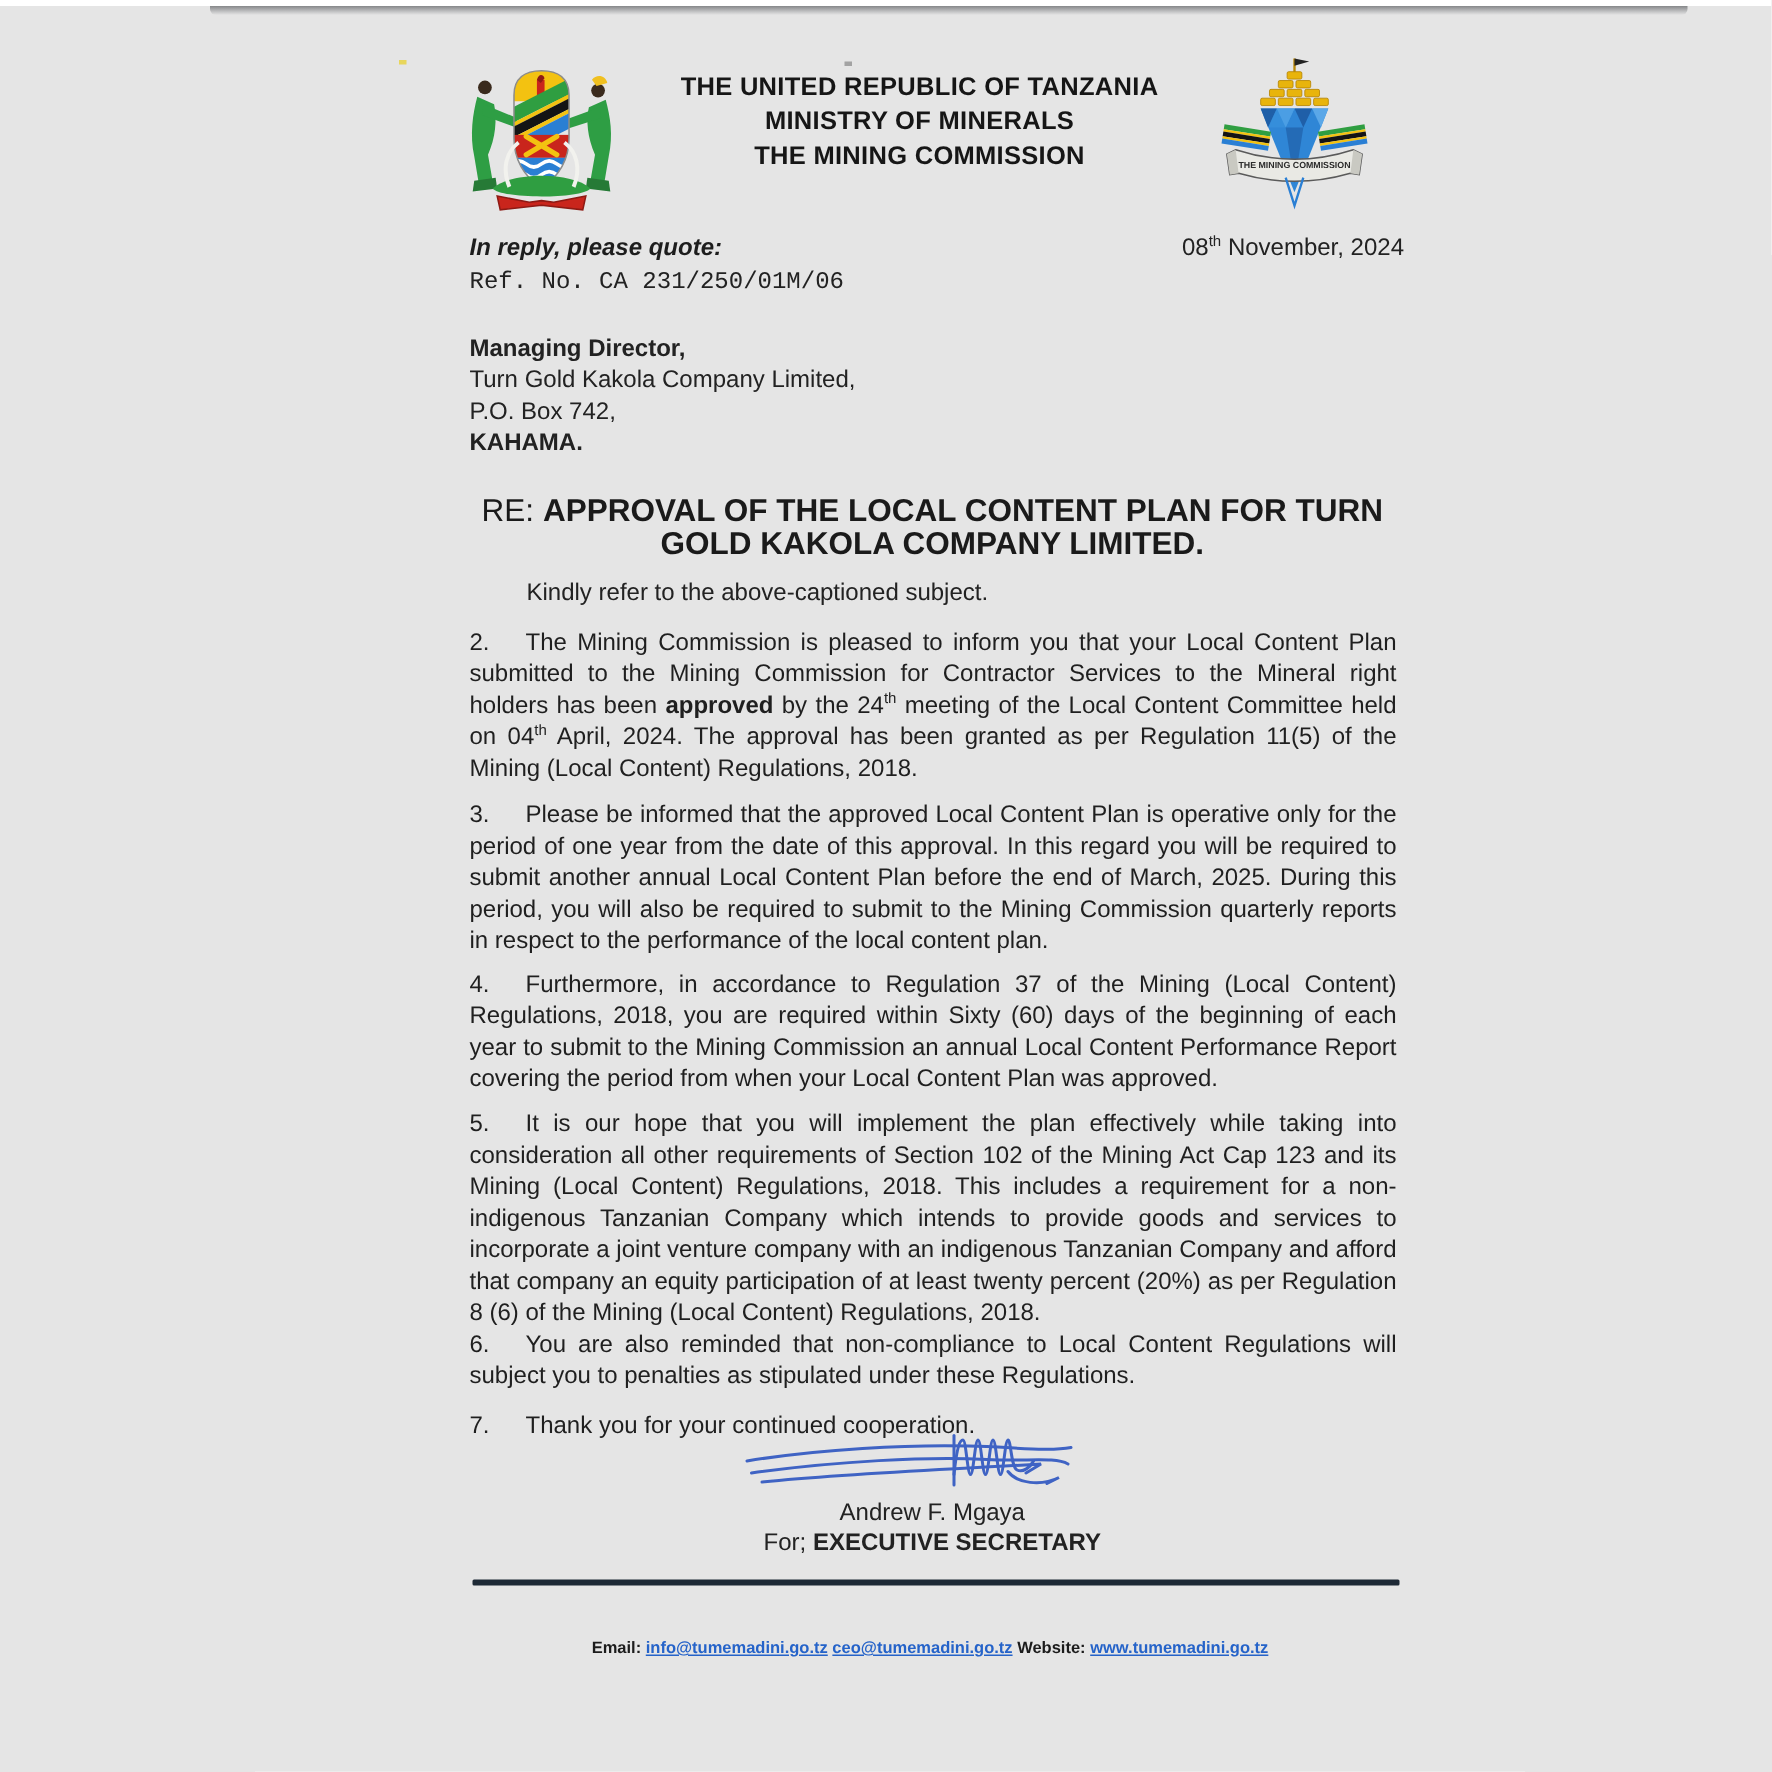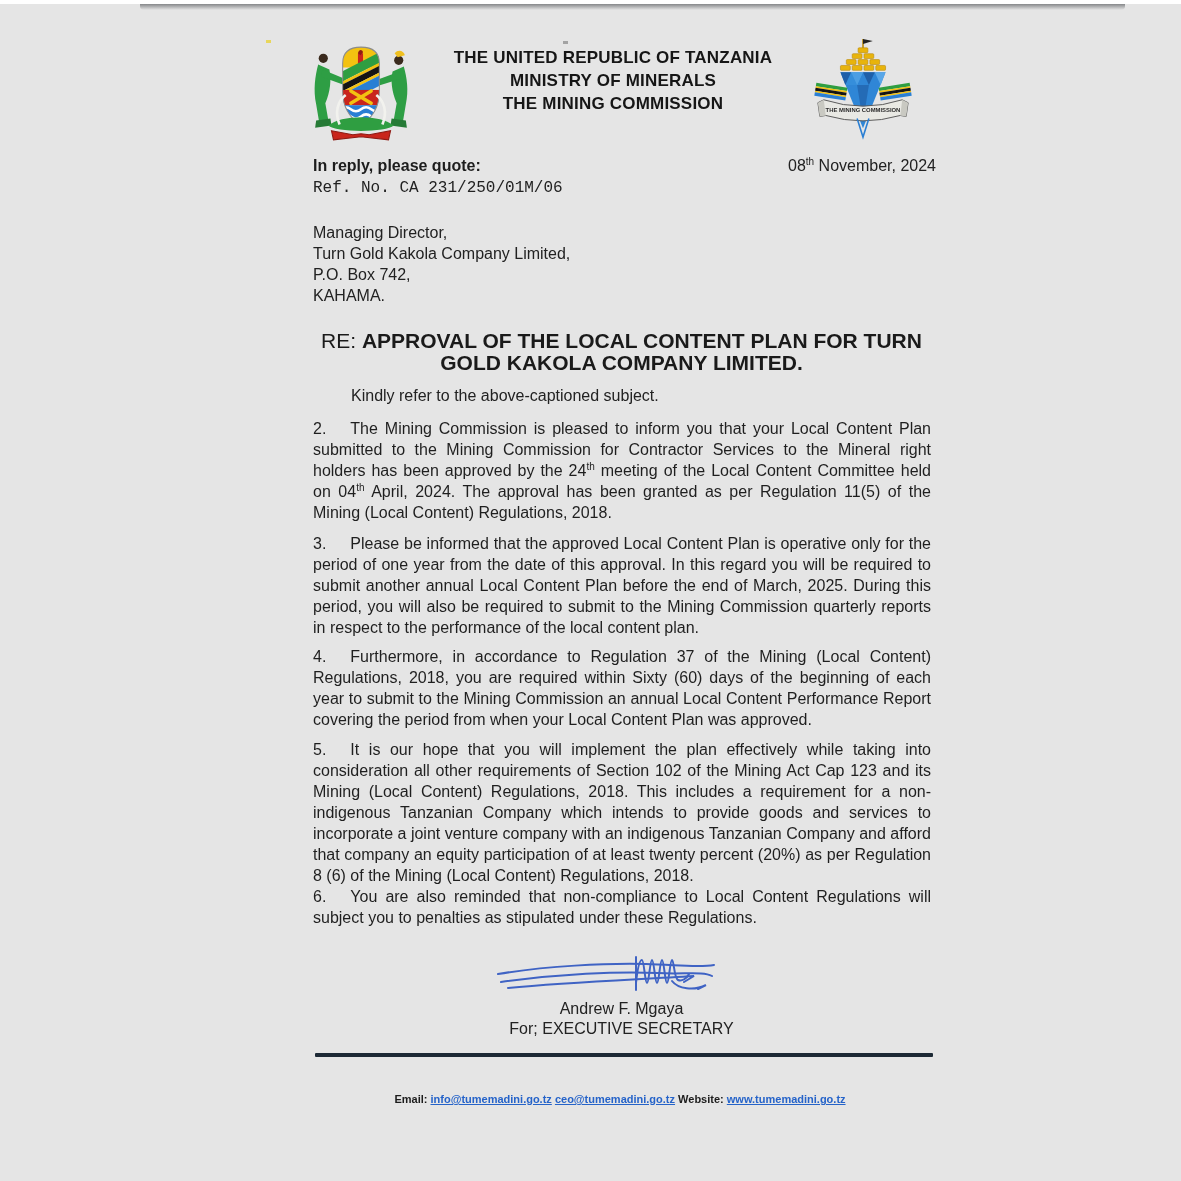--- a/index.html
+++ b/index.html
@@ -20,28 +20,28 @@
   .speck-yellow{left:266px;top:36px;width:5px;height:3px;background:#e8d23a;opacity:.8;}
   .speck-gray{left:563px;top:37px;width:5px;height:3px;background:#777;opacity:.6;}
 
   
   .head-titles{left:296px;top:42px;width:634px;text-align:center;
     font-size:17px;font-weight:bold;line-height:23px;color:#161616;letter-spacing:.2px;}
   .coat{left:308px;top:40px;width:106px;height:100px;}
   .mclogo{left:813px;top:34px;width:100px;height:102px;}
 
   
-  .reply-quote{left:313px;top:153px;font-size:16px;font-weight:bold;color:#1d1d1d;}
+  .reply-quote{left:313px;top:153px;font-size:16px;font-weight:bold;font-style:italic;color:#1d1d1d;}
   .ref-no{left:313px;top:175px;font-size:16px;font-family:Liberation Mono, monospace;}
   .date{left:788px;top:153px;font-size:16px;}
   sup{font-size:10px;vertical-align:super;line-height:0;}
 
   
   .recipient{left:313px;top:218px;font-size:16px;line-height:21px;}
-  .bold{font-weight:normal;}
+  .bold{font-weight:bold;}
 
   
   .subject{left:313px;top:326px;width:617px;text-align:center;font-size:21px;line-height:22px;color:#1a1a1a;}
   .subject .subj-bold{font-weight:bold;}
 
   
   .salutation{left:351px;top:383px;font-size:16px;}
   .para{left:313px;width:618px;font-size:16px;line-height:21px;text-align:justify;color:#1f1f1f;}
   .p2{top:414px;} .p3{top:529px;} .p4{top:642px;} .p5{top:735px;} .p6{top:882px;} .p7{top:936px;}
   .ptab{display:inline-block;width:24px;}
@@ -195,20 +195,21 @@
   <div class="abs para p2"><span>2.</span><span class="ptab"></span><span>The Mining Commission is pleased to inform you that your Local Content Plan submitted to the Mining Commission for Contractor Services to the Mineral right holders has been </span><span class="bold">approved</span><span> by the 24</span><sup>th</sup><span> meeting of the Local Content Committee held on 04</span><sup>th</sup><span> April, 2024. The approval has been granted as per Regulation 11(5) of the Mining (Local Content) Regulations, 2018.</span></div>
 
   <div class="abs para p3"><span>3.</span><span class="ptab"></span><span>Please be informed that the approved Local Content Plan is operative only for the period of one year from the date of this approval. In this regard you will be required to submit another annual Local Content Plan before the end of March, 2025. During this period, you will also be required to submit to the Mining Commission quarterly reports in respect to the performance of the local content plan.</span></div>
 
   <div class="abs para p4"><span>4.</span><span class="ptab"></span><span>Furthermore, in accordance to Regulation 37 of the Mining (Local Content) Regulations, 2018, you are required within Sixty (60) days of the beginning of each year to submit to the Mining Commission an annual Local Content Performance Report covering the period from when your Local Content Plan was approved.</span></div>
 
   <div class="abs para p5"><span>5.</span><span class="ptab"></span><span>It is our hope that you will implement the plan effectively while taking into consideration all other requirements of Section 102 of the Mining Act Cap 123 and its Mining (Local Content) Regulations, 2018. This includes a requirement for a non-indigenous Tanzanian Company which intends to provide goods and services to incorporate a joint venture company with an indigenous Tanzanian Company and afford that company an equity participation of at least twenty percent (20%) as per Regulation 8 (6) of the Mining (Local Content) Regulations, 2018.</span></div>
 
   <div class="abs para p6"><span>6.</span><span class="ptab"></span><span>You are also reminded that non-compliance to Local Content Regulations will subject you to penalties as stipulated under these Regulations.</span></div>
 
+  <div class="abs para p7"><span>7.</span><span class="ptab"></span><span>Thank you for your continued cooperation.</span></div>
 
   <div class="abs sig-svg">
     <svg viewBox="0 0 226 46" width="226" height="46">
       <g fill="none" stroke="#3f63c4" stroke-width="2" stroke-linecap="round">
         <path d="M2 20 C50 12 110 9 150 10 C178 10.5 202 14 218 11"></path>
         <path d="M5 28 C62 20 122 17 162 19 C188 20.5 207 17 216 22"></path>
         <path d="M12 34 C72 28 132 26 198 22 L188 28"></path>
         <path d="M140 3 L140 36"></path>
         <path d="M140 29 C142 10 144 6 146 6 C148 6 149 29 151 29 C153 29 154 6 156 6 C158 6 159 29 161 29 C163 29 164 6 166 6 C168 6 169 29 171 29 C173 29 174 6 176 6 C178 6 178 24 182 26 C186 28 191 24 193 20"></path>
         <path d="M176 27 C182 35 198 37 210 31 L202 35"></path>

